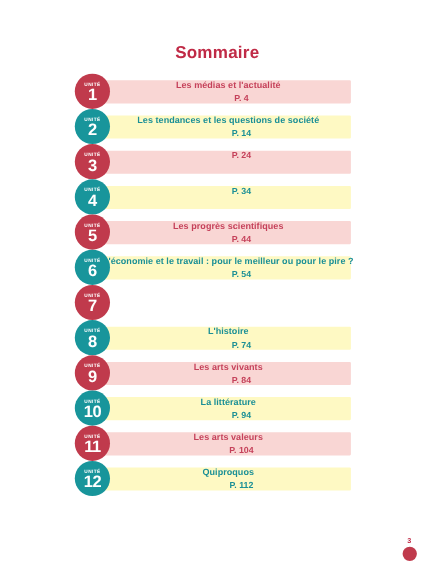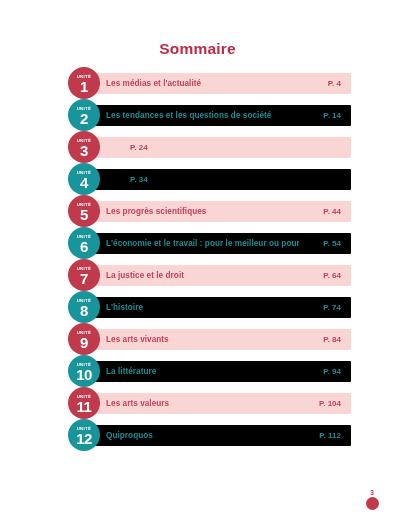--- a/index.html
+++ b/index.html
@@ -37,33 +37,34 @@
   }
 
   .toc-row {
     position: relative;
     height: 32px;
   }
 
   .toc-bar {
     position: absolute;
     left: 89px;
-    right: 44px;
+    right: 76px;
     top: 7px;
     height: 21px;
     border-radius: 1px;
     display: flex;
     align-items: center;
     box-sizing: border-box;
     padding-left: 17px;
     padding-right: 10px;
+    flex-direction: column;
   }
 
   .toc-row.red .toc-bar   { background: #f9d6d4; }
-  .toc-row.teal .toc-bar  { background: #000000; align-items: center; }
+  .toc-row.teal .toc-bar  { background: #fef9c3; align-items: center; }
 
   .toc-label {
     flex: 1 1 auto;
     font-size: 8.2px;
     font-weight: bold;
     letter-spacing: 0.05px;
     white-space: nowrap;
     overflow: hidden;
   }
   .toc-page {
@@ -195,24 +196,20 @@
       <div class="toc-bar">
         <span class="toc-label">L'économie et le travail  : pour le meilleur ou pour le pire  ?</span>
         <span class="toc-page">P. 54</span>
       </div>
       <div class="unit-badge">
         <div class="unit-word">Unité</div>
         <div class="unit-num">6</div>
       </div>
     </li>
     <li class="toc-row red">
-      <div class="toc-bar">
-        <span class="toc-label">La justice et le droit</span>
-        <span class="toc-page">P. 64</span>
-      </div>
       <div class="unit-badge">
         <div class="unit-word">Unité</div>
         <div class="unit-num">7</div>
       </div>
     </li>
     <li class="toc-row teal">
       <div class="toc-bar">
         <span class="toc-label">L'histoire</span>
         <span class="toc-page">P. 74</span>
       </div>

